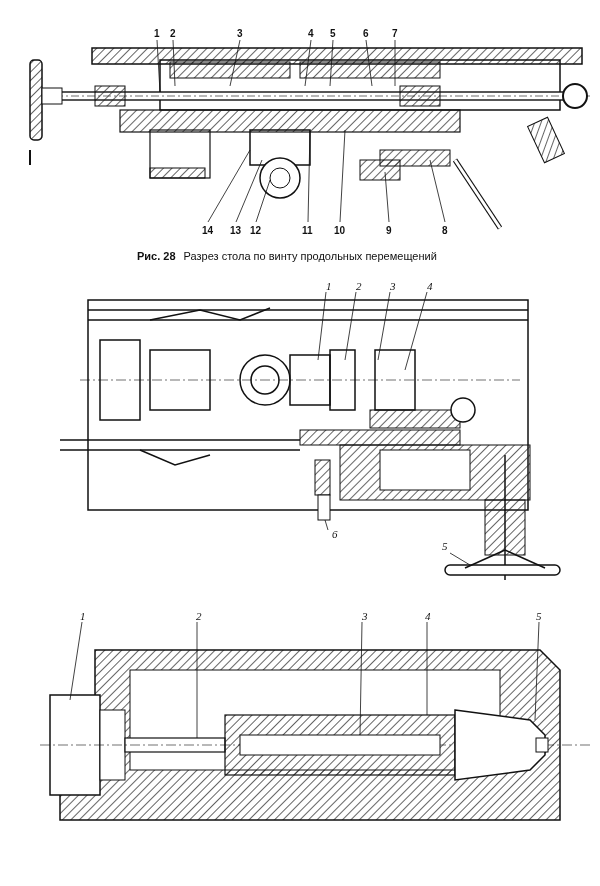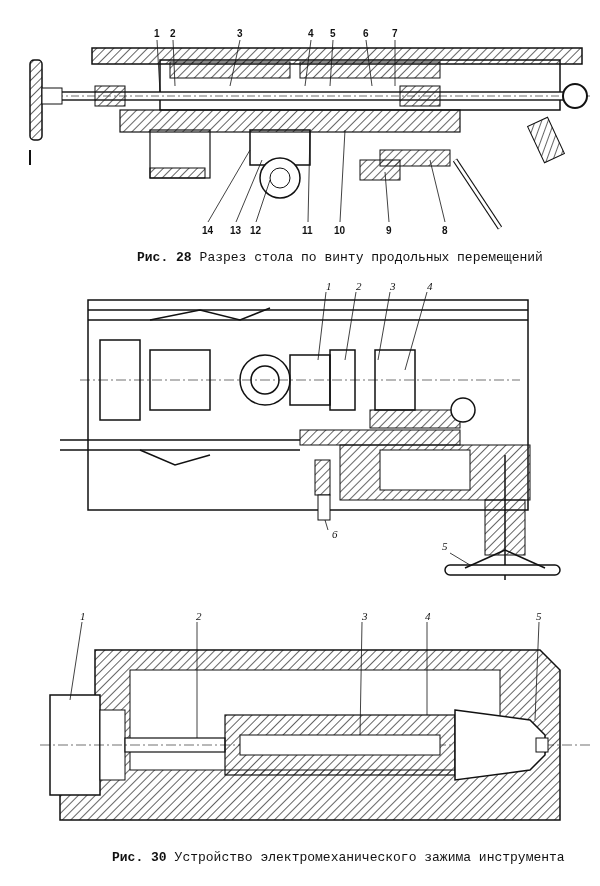--- a/index.html
+++ b/index.html
@@ -1,18 +1,18 @@
 <!DOCTYPE html>
 <html><head>
 <meta charset="utf-8">
 <style>
   html,body{margin:0;padding:0;background:#fff;}
   body{width:600px;height:886px;position:relative;overflow:hidden;font-family:"Liberation Sans",sans-serif;color:#111;}
   .fig{position:absolute;left:0;}
-  .caption{position:absolute;font-family:Liberation Mono, monospace;font-size:13px;color:#111;white-space:nowrap;}
+  .caption{position:absolute;font-family:Liberation Sans, sans-serif;font-size:11px;color:#111;white-space:nowrap;}
   .caption .fignum{font-weight:bold;margin-right:8px;}
   .lbl{font-family:"Liberation Sans",sans-serif;font-size:10px;font-weight:bold;fill:#111;}
   .lbli{font-family:"Liberation Serif",serif;font-size:11px;font-style:italic;fill:#111;}
   svg{position:absolute;left:0;}
 </style>
 </head>
 <body>
 
 <div class="fig" style="top:0;width:600px;height:275px;">
   <svg width="600" height="240" viewBox="0 0 600 240">
@@ -186,16 +186,13 @@
       <line x1="362" y1="12" x2="360" y2="125"></line>
       <line x1="427" y1="12" x2="427" y2="105"></line>
       <line x1="539" y1="12" x2="535" y2="110"></line>
     </g>
     <text class="lbli" x="80" y="10">1</text>
     <text class="lbli" x="196" y="10">2</text>
     <text class="lbli" x="362" y="10">3</text>
     <text class="lbli" x="425" y="10">4</text>
     <text class="lbli" x="536" y="10">5</text>
   </svg>
-  <div class="caption" style="top:240px;left:112px;">
-    <span class="fignum">Рис. 30</span><span>Устройство электромеханического зажима инструмента</span>
-  </div>
 </div>
 
 </body></html>

